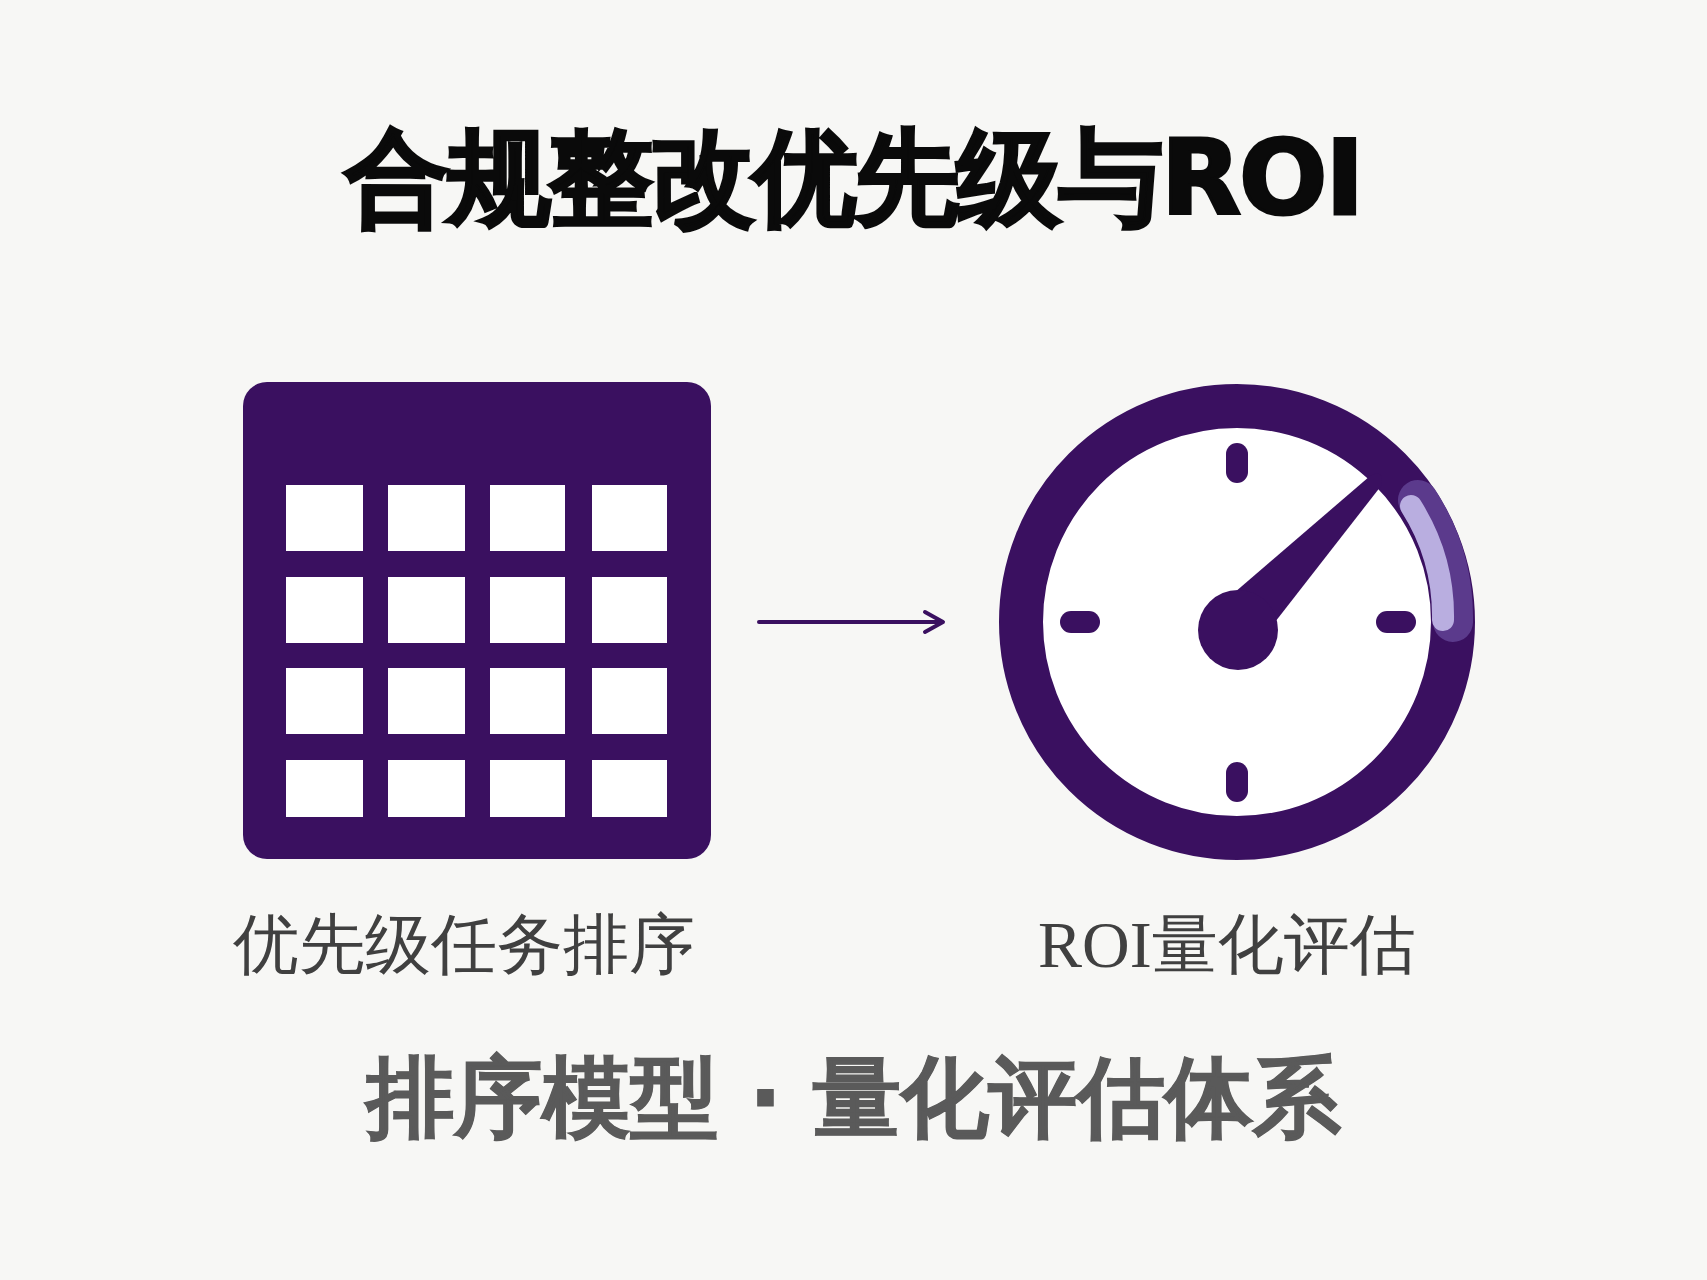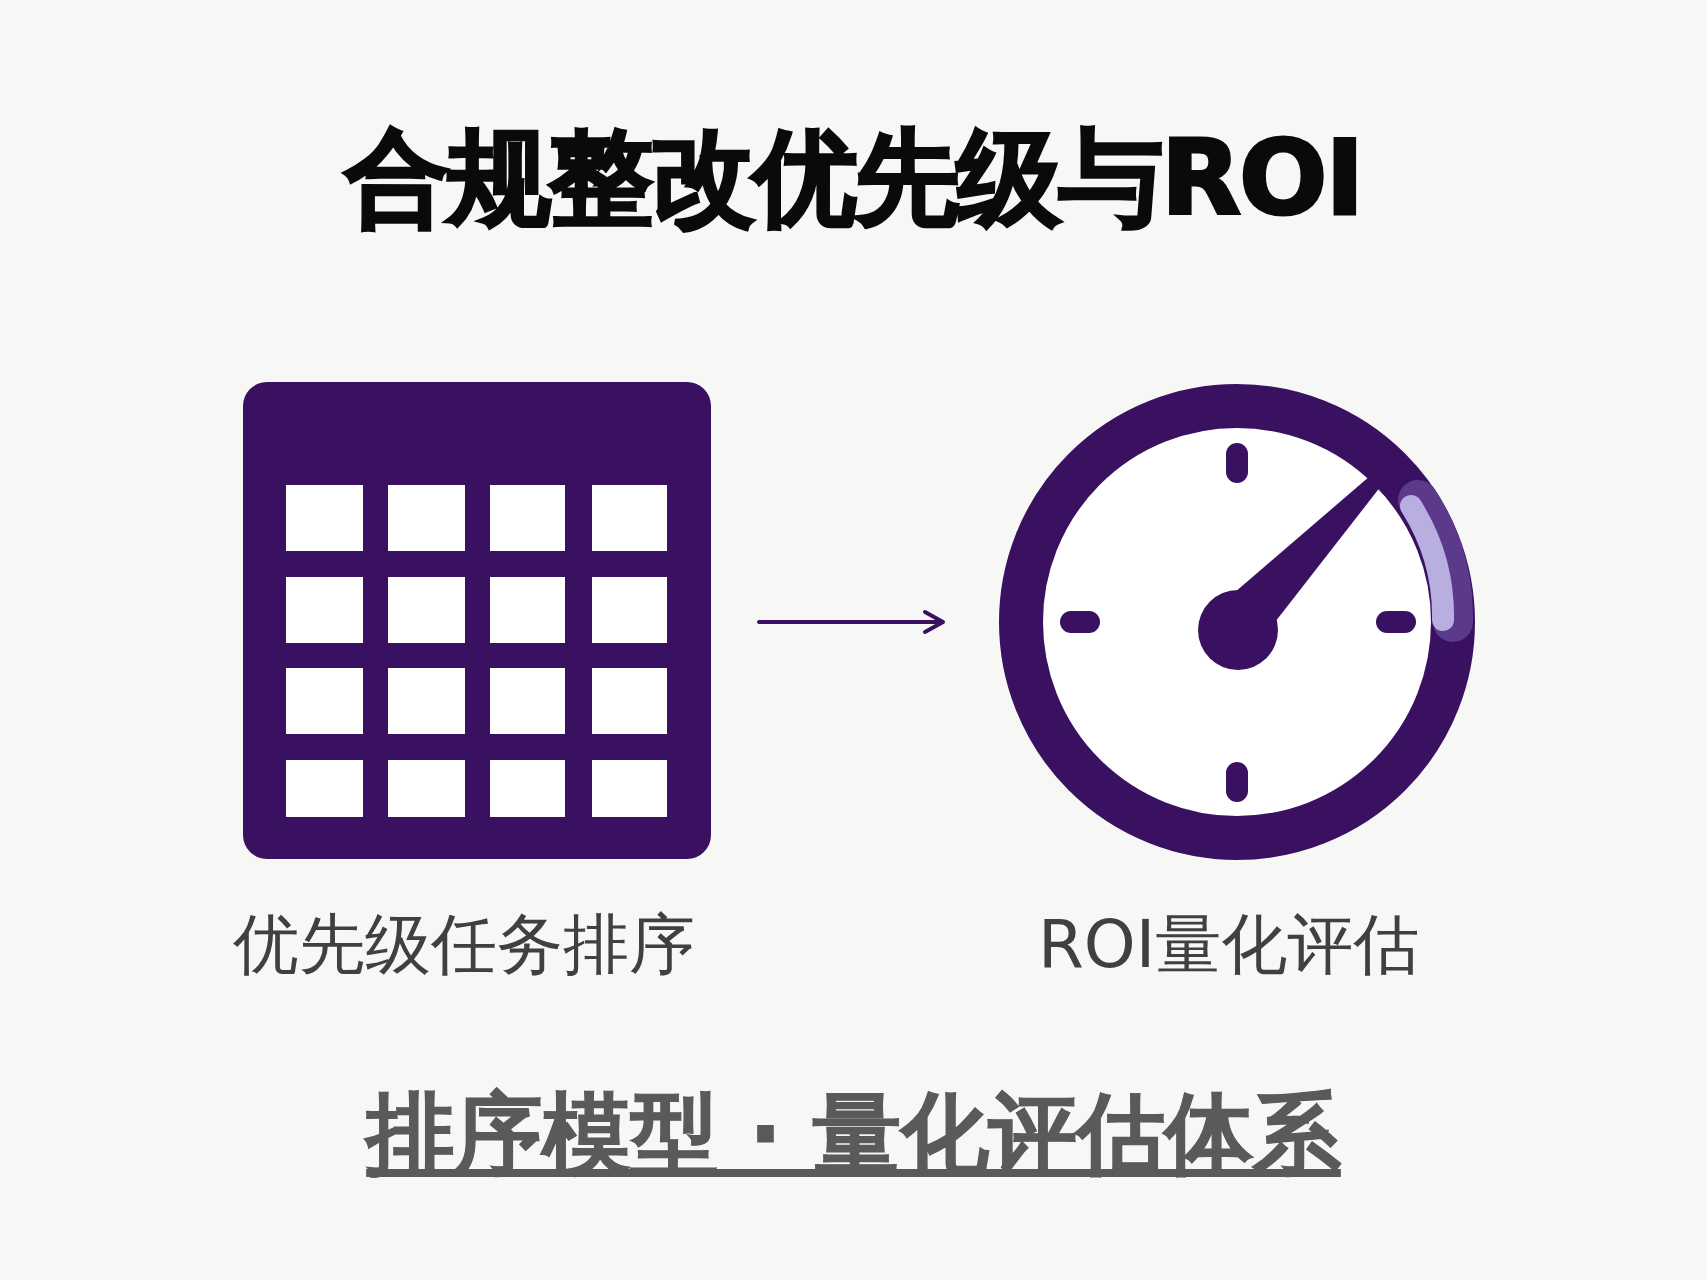--- a/index.html
+++ b/index.html
@@ -19,26 +19,26 @@
     }
     .icon-grid { position: absolute; left: 243px; top: 382px; width: 468px; height: 477px; }
     .arrow { position: absolute; left: 755px; top: 607px; width: 195px; height: 30px; }
     .icon-gauge { position: absolute; left: 995px; top: 380px; width: 485px; height: 485px; }
     .label {
       position: absolute; top: 905px;
       font-size: 66px; font-weight: 500; color: #404040;
       line-height: 80px; white-space: nowrap;
     }
     .label-left { left: 233px; }
-    .label-right { left: 1038px; }
+    .label-right { left: 1038px; font-family: Liberation Serif, serif; }
     .subtitle {
-      position: absolute; left: 0; right: 0; top: 1084px;
+      position: absolute; left: 0; right: 0; top: 1048px;
       text-align: center;
       font-size: 88px; font-weight: 700; color: #5a5a5a;
-      line-height: 100px; white-space: nowrap; text-decoration: underline;
+      line-height: 100px; white-space: nowrap;
       -webkit-text-stroke: 1px #5a5a5a;
     }
   </style>
 </head>
 <body>
 
 <div class="title">合规整改优先级与ROI</div>
 
 <div class="icon-grid">
   <svg width="468" height="477" viewBox="0 0 468 477" xmlns="http://www.w3.org/2000/svg">

